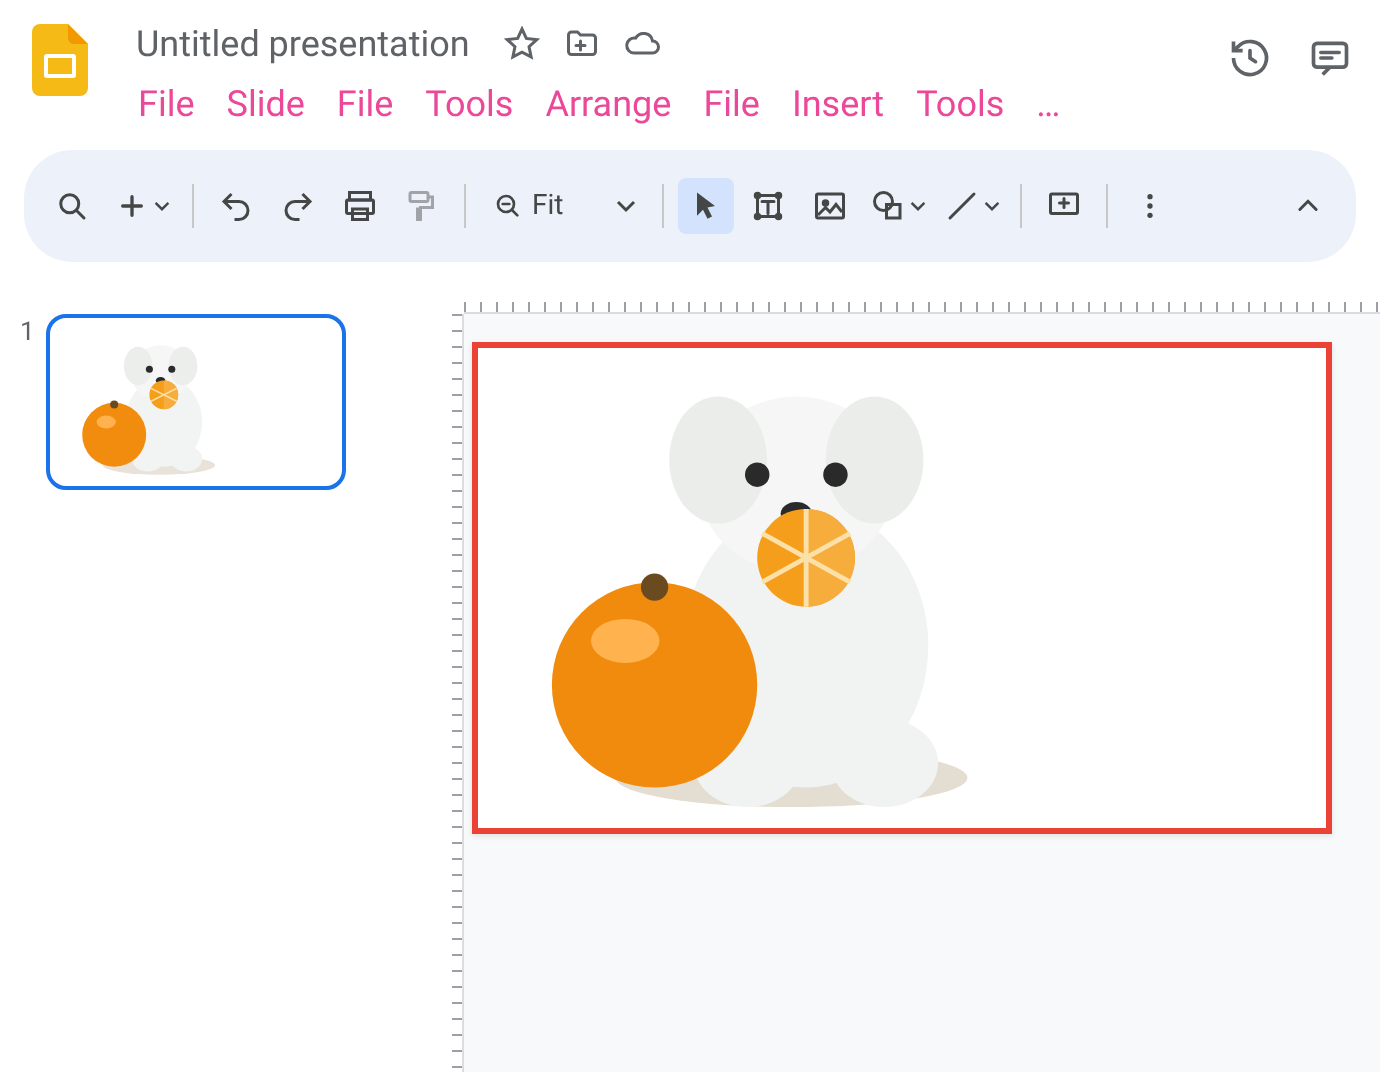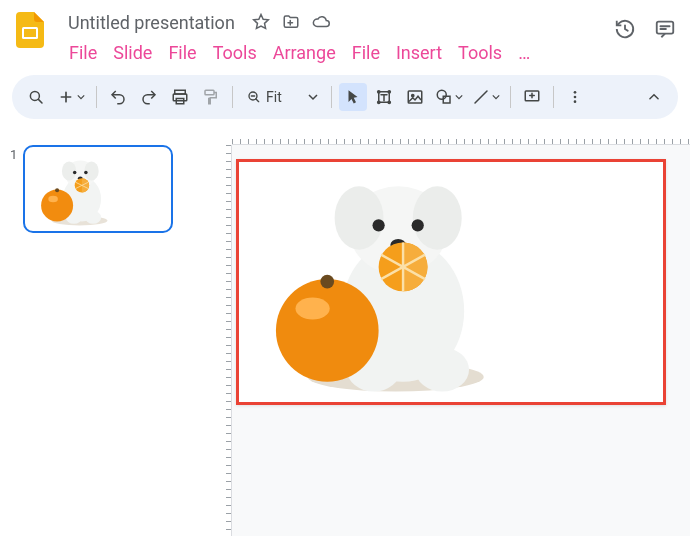--- a/index.html
+++ b/index.html
@@ -10,21 +10,21 @@
 .logo-svg { width: 28px; height: 36px; }
 .title-area { flex: 1; }
 .title-row { display: flex; align-items: center; gap: 10px; height: 28px; }
 .doc-title { font-size: 18px; color: #5f6368; padding: 2px 6px; }
 .title-icon { width: 20px; height: 20px; display: flex; align-items: center; justify-content: center; color: #5f6368; cursor: pointer; }
 .menu-row { display: flex; gap: 2px; margin-top: 2px; }
 .menu-item { padding: 4px 7px; font-size: 18px; color: #ec4899; cursor: pointer; border-radius: 4px; }
 .header-actions { display: flex; align-items: center; gap: 14px; margin-top: 8px; }
 .header-action { width: 26px; height: 26px; display: flex; align-items: center; justify-content: center; color: #5f6368; cursor: pointer; }
 
-.toolbar { margin: 8px 12px; background: #edf2fa; border-radius: 24px; height: 44px; display: flex; align-items: center; padding: 0 10px; gap: 3px; }
+.toolbar { margin: 8px 12px; background: #edf2fa; border-radius: 24px; height: 56px; display: flex; align-items: center; padding: 0 10px; gap: 3px; }
 .tb-btn { min-width: 28px; height: 28px; display: flex; align-items: center; justify-content: center; color: #444746; cursor: pointer; border-radius: 4px; }
 .tb-btn.active { background: #d3e3fd; }
 .tb-sep { width: 1px; height: 22px; background: #c7c7c7; margin: 0 4px; }
 .tb-zoom { display: flex; align-items: center; gap: 4px; padding: 0 6px; }
 .tb-zoom-label { font-size: 14px; color: #444746; min-width: 24px; }
 .tb-dropdown { width: 10px; }
 .tb-spacer { flex: 1; }
 
 .workspace { display: flex; height: calc(100% - 108px); }
 .filmstrip { width: 210px; padding: 18px 10px; display: flex; }

